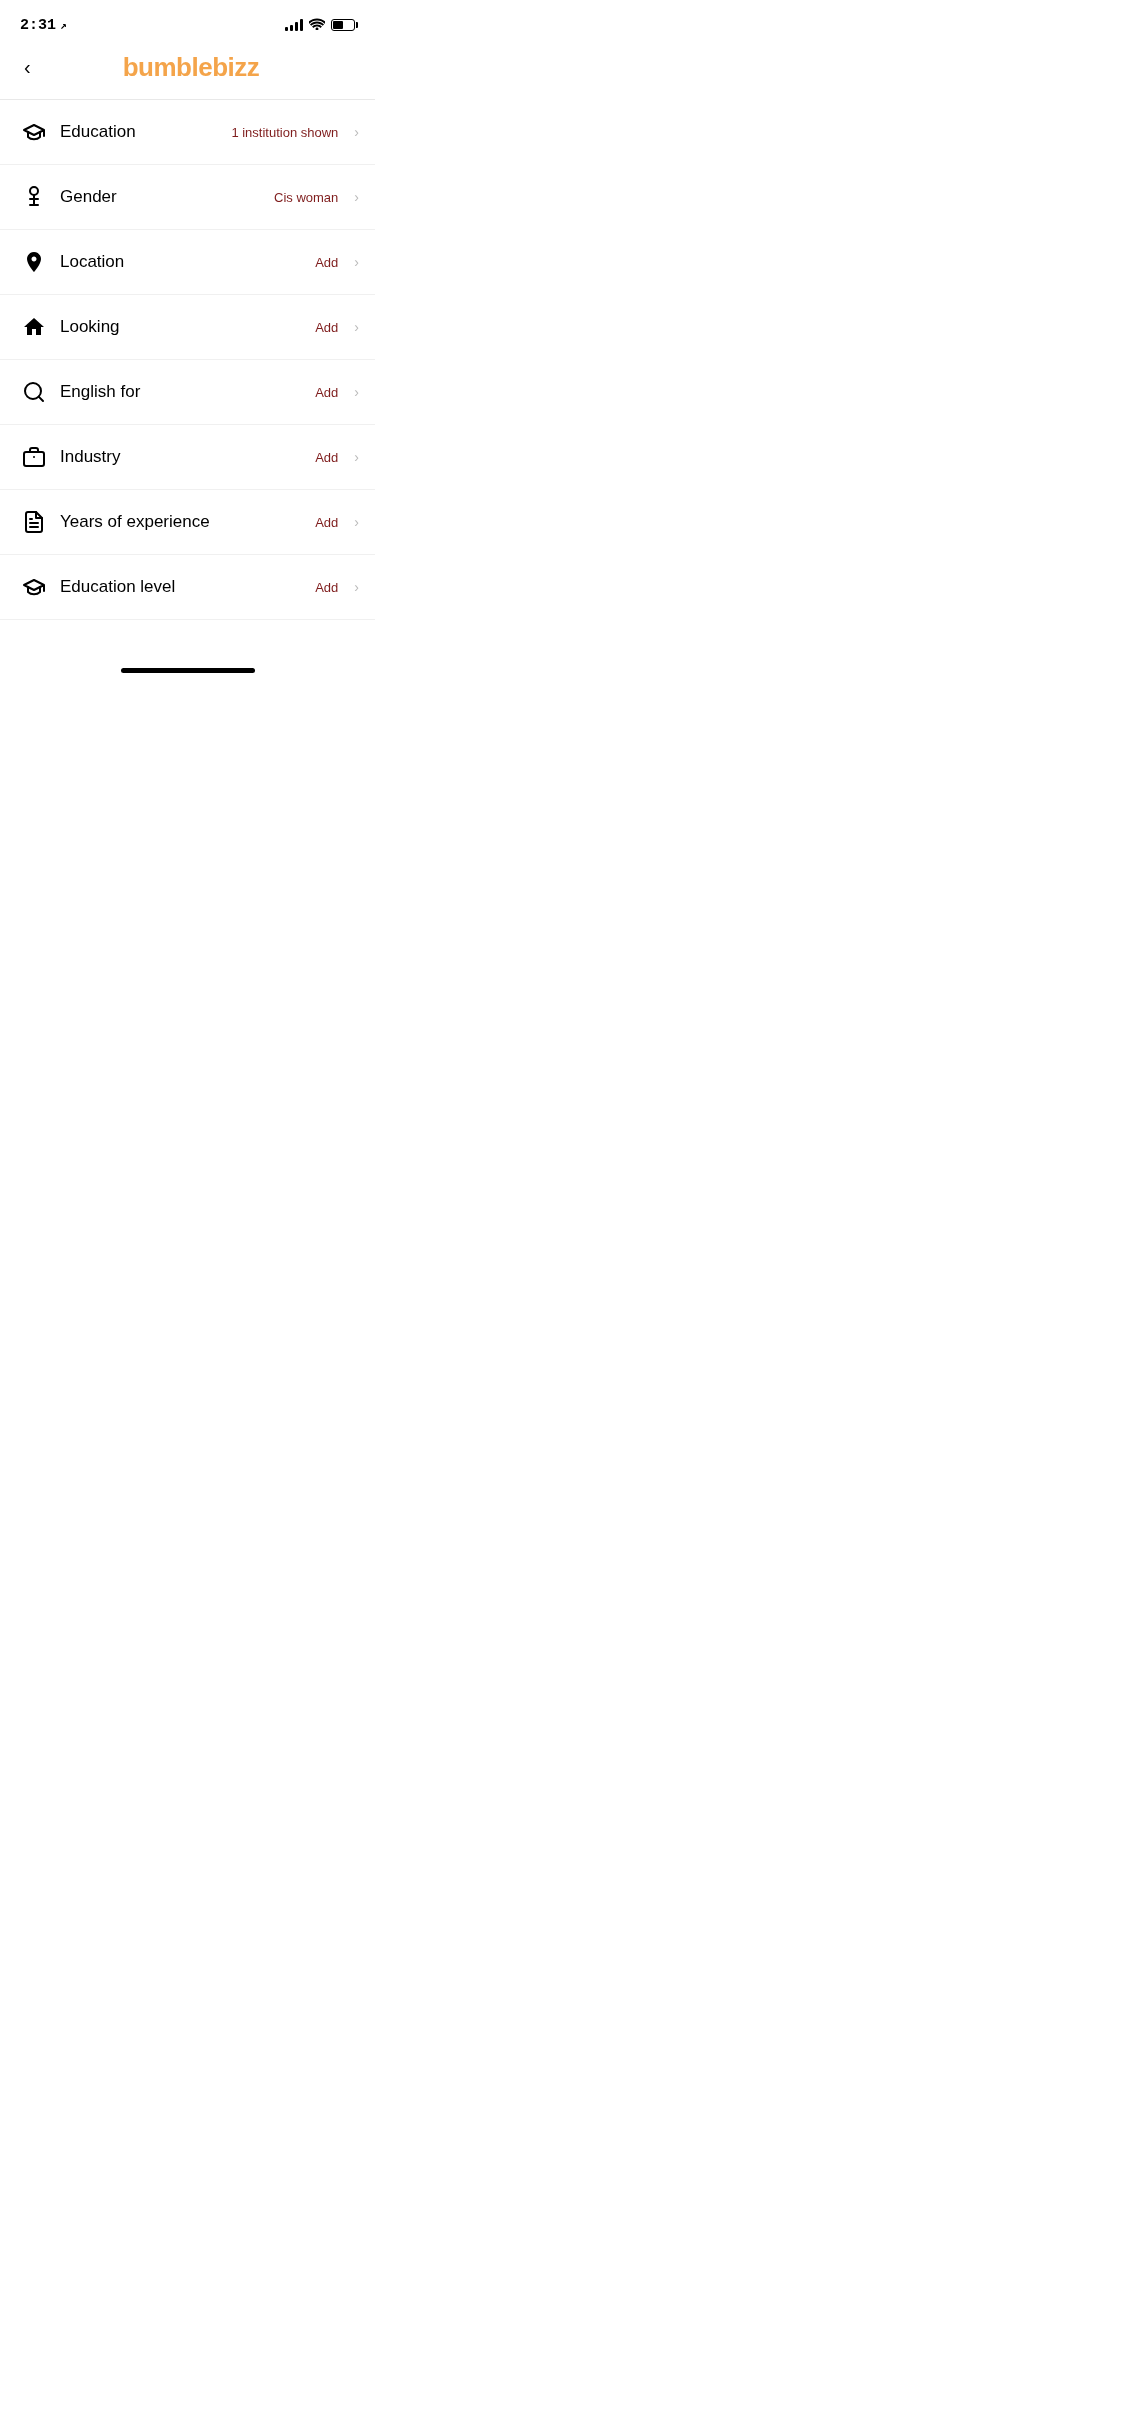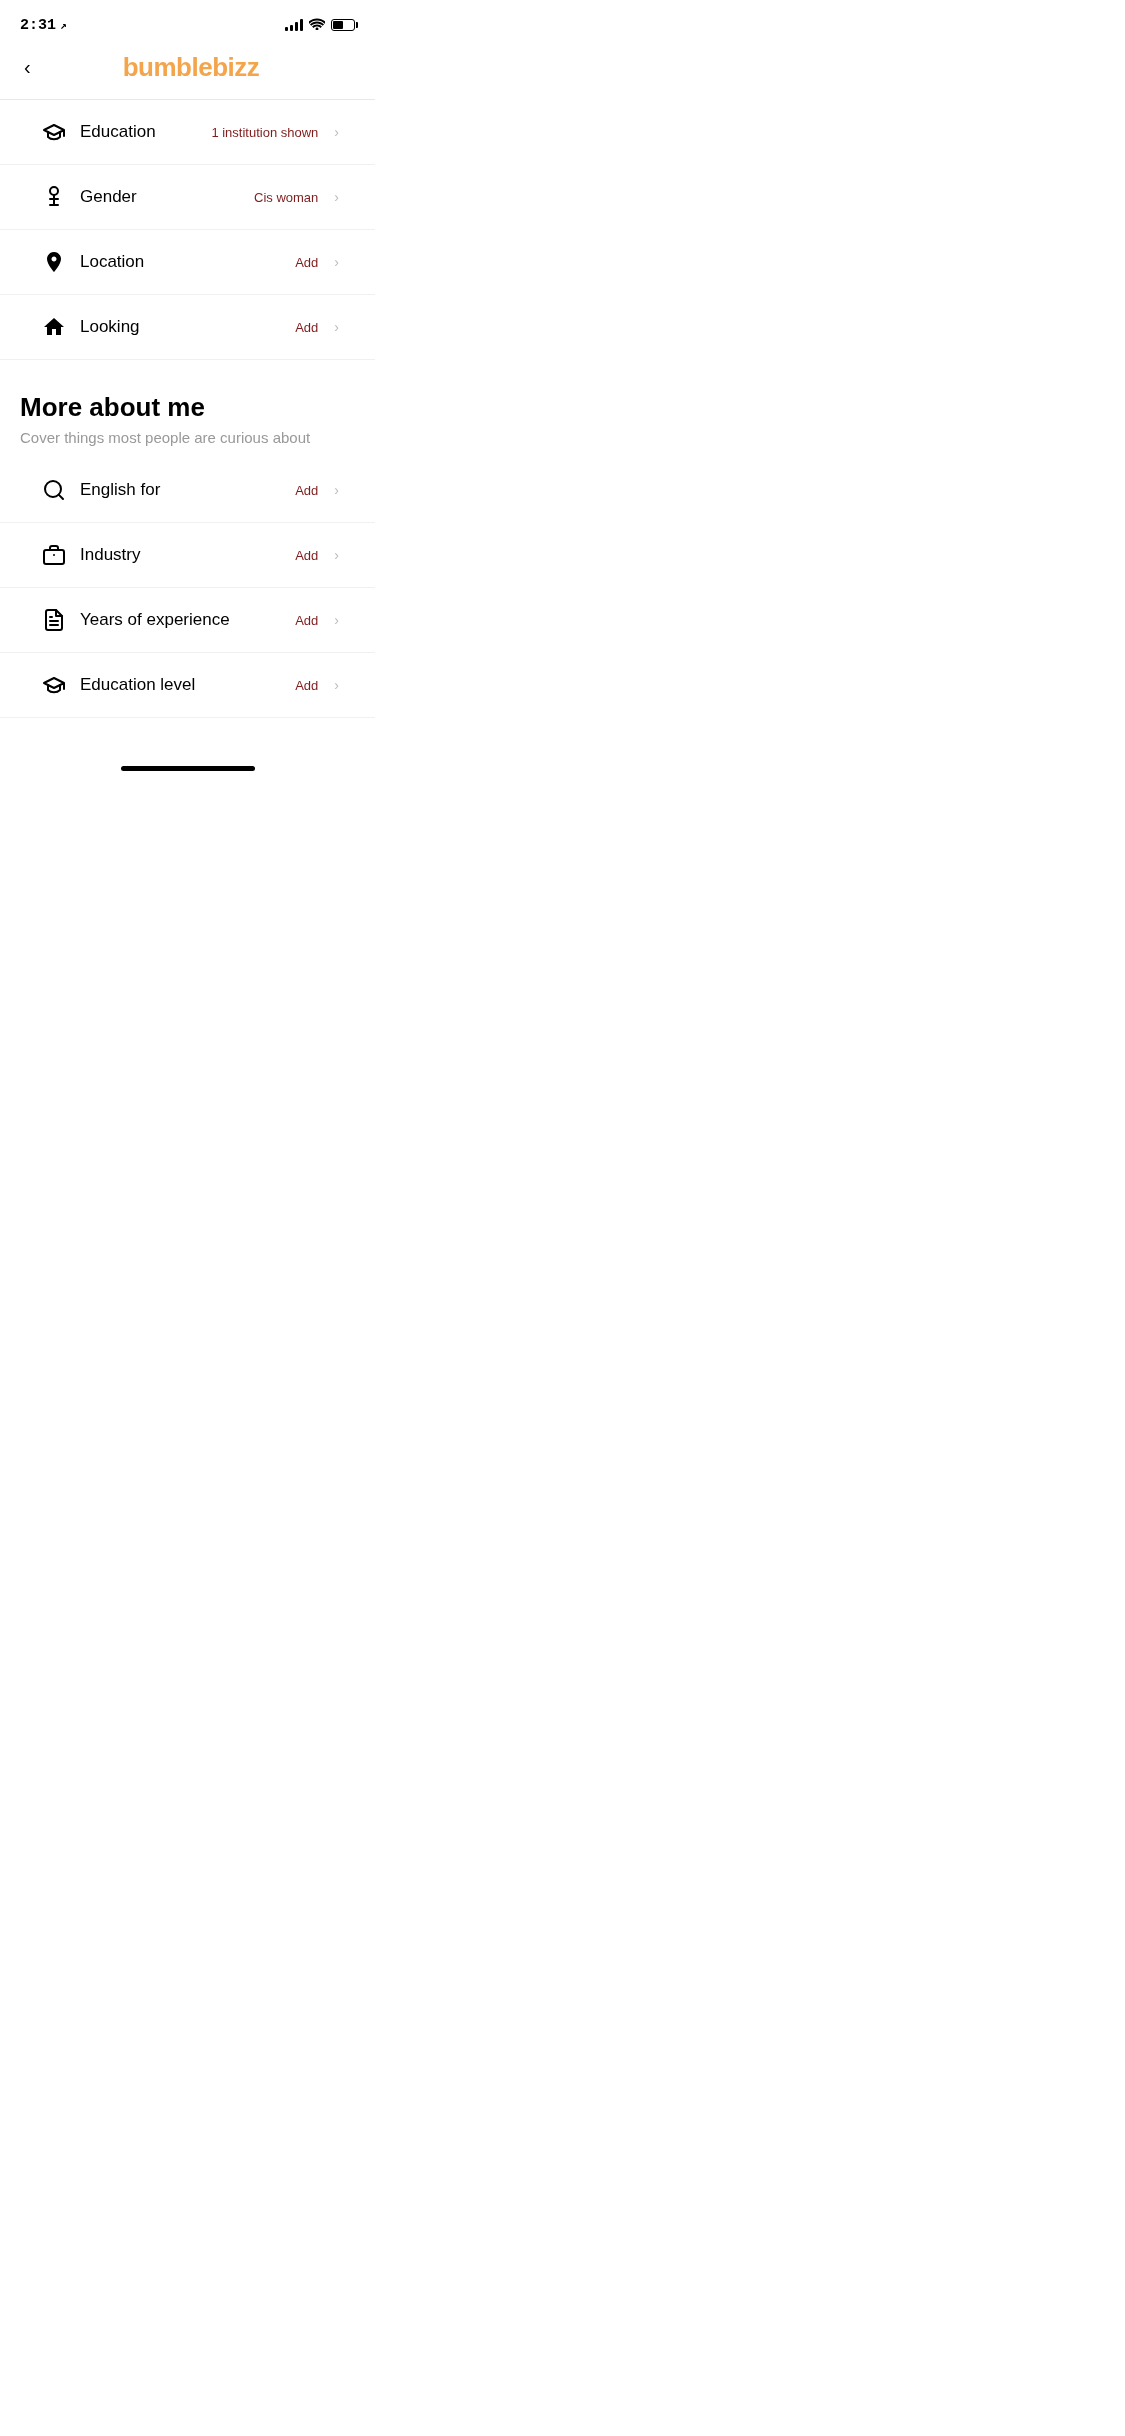--- a/index.html
+++ b/index.html
@@ -127,21 +127,21 @@
 
     
     .content {
       padding: 0;
     }
 
     
     .profile-item {
       display: flex;
       align-items: center;
-      padding: 20px 36px;
+      padding: 20px 16px;
       border-bottom: 1px solid #f0f0f0;
       cursor: pointer;
     }
 
     .profile-item-icon {
       width: 36px;
       display: flex;
       align-items: center;
       justify-content: center;
       font-size: 22px;
@@ -327,24 +327,20 @@
     <div class="profile-item-icon icon-hometown">
       <svg viewBox="0 0 24 24" fill="#000" stroke="none">
         <path d="M10 20v-6h4v6h5v-8h3L12 3 2 12h3v8z"></path>
       </svg>
     </div>
     <span class="profile-item-label">Looking</span>
     <span class="profile-item-value">Add</span>
     <span class="profile-item-chevron">›</span>
   </div>
 
-  <div class="section-heading">
-    <div class="section-title">More about me</div>
-    <div class="section-subtitle">Cover things most people are curious about</div>
-  </div>
 
   <div class="profile-item">
     <div class="profile-item-icon icon-looking">
       <svg viewBox="0 0 24 24" fill="none" stroke="#000" stroke-width="2" stroke-linecap="round" stroke-linejoin="round">
         <circle cx="11" cy="11" r="8"></circle>
         <line x1="21" y1="21" x2="16.65" y2="16.65"></line>
       </svg>
     </div>
     <span class="profile-item-label">English for</span>
     <span class="profile-item-value">Add</span>

